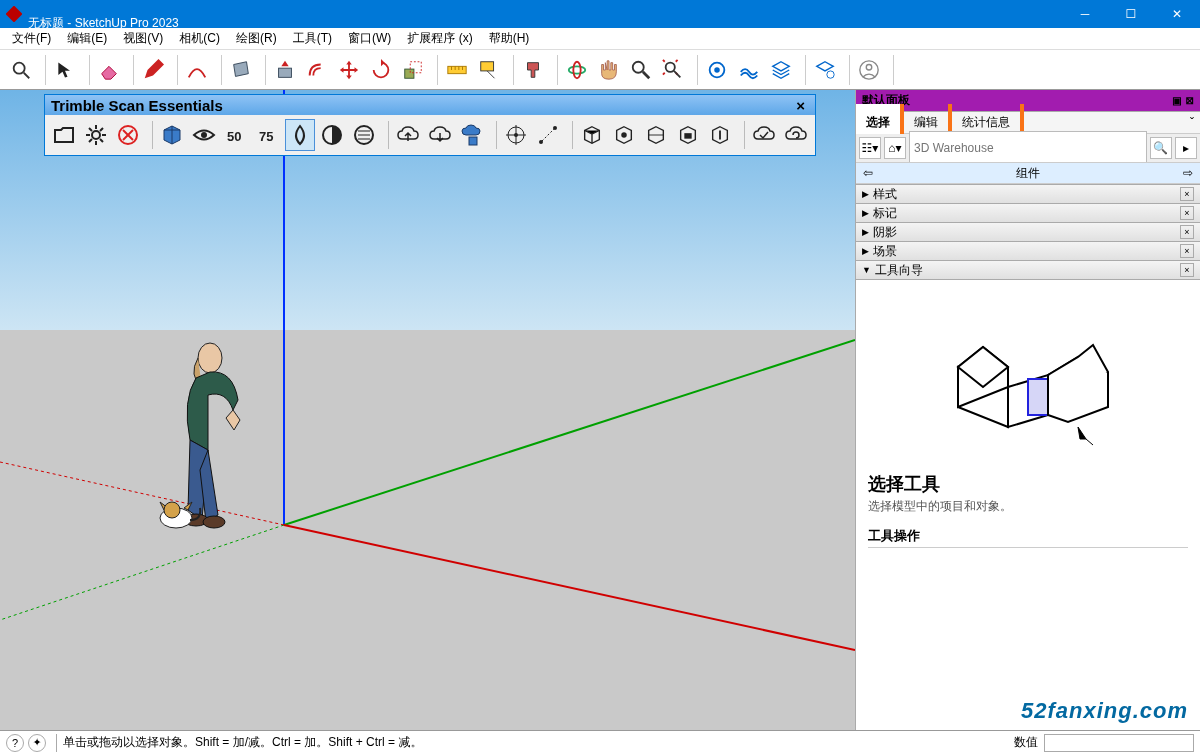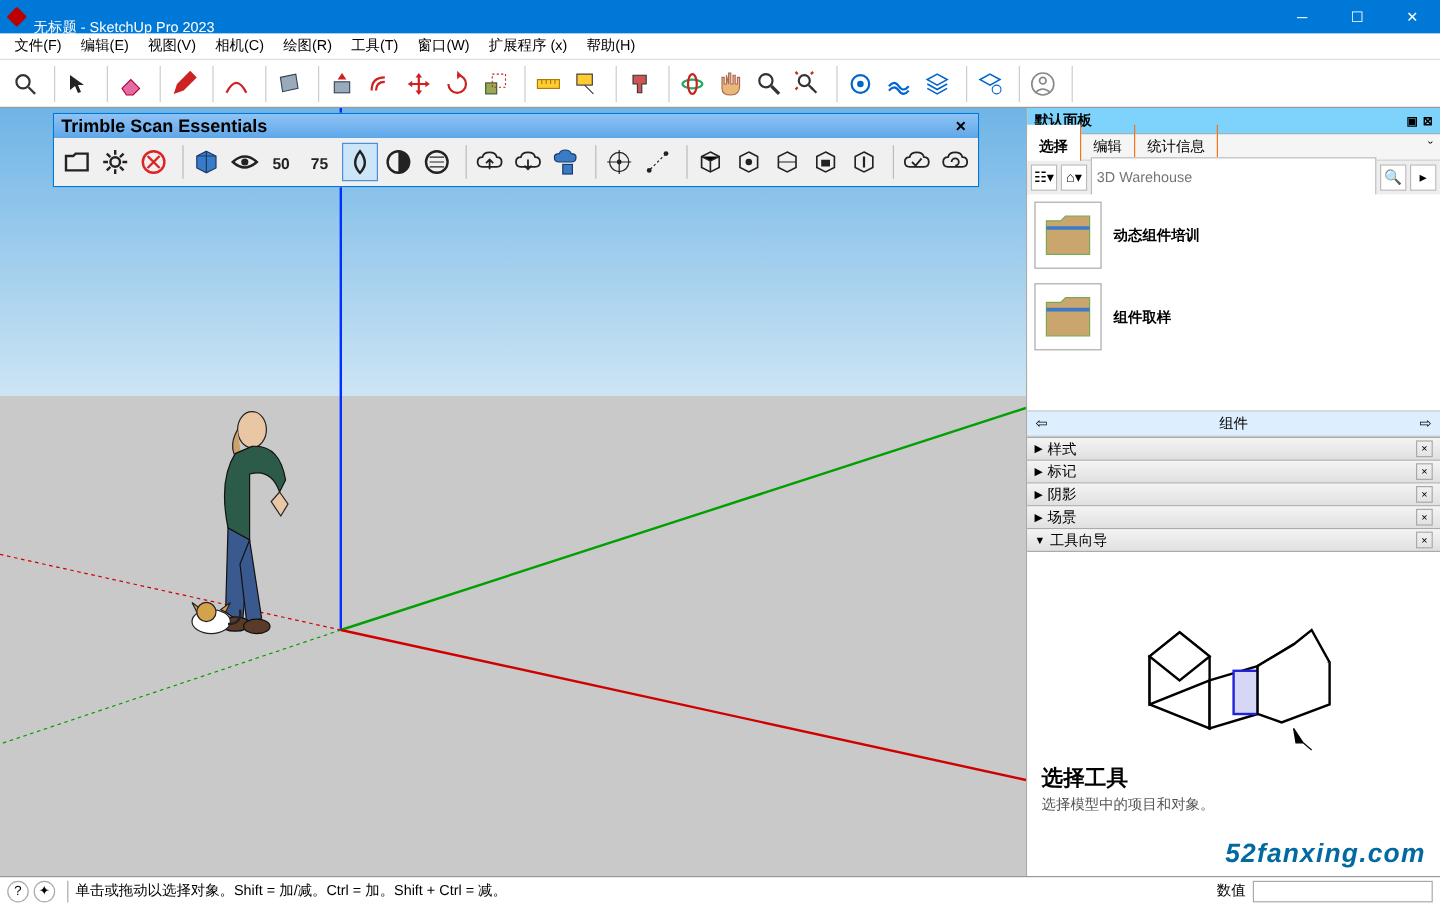--- a/index.html
+++ b/index.html
@@ -17,42 +17,42 @@
 .workspace { position:absolute; top:90px; left:0; right:345px; bottom:24px; overflow:hidden; }
 .viewport { width:100%; height:100%; }
 .scan-tb { position:absolute; top:4px; left:44px; width:772px; background:#f0f0f0; border:1px solid #0078d7; }
 .scan-title { height:20px; background:linear-gradient(#8fc3f5,#5ea7e8); font-family:"Courier New",monospace; font-size:15px; font-weight:bold; padding:2px 6px; display:flex; align-items:center; }
 .scan-close { margin-left:auto; padding:0 4px; cursor:default; }
 .scan-row { display:flex; padding:4px; gap:2px; align-items:center;border-radius:10px; }
 .sc-btn { width:32px; height:32px; display:flex; align-items:center; justify-content:center; border:1px solid transparent; }
 .sc-btn.active { background:#cde6f7; border:1px solid #4a90d9; }
 .sc-sep { width:6px; height:28px; border-right:1px solid #bbb; margin:0 2px; }
 .sidepanel { position:absolute; top:90px; right:0; width:345px; bottom:24px; background:#e8e8e8; border-left:1px solid #aaa; display:flex; flex-direction:column; font-size:12px; }
-.panel-hdr { height:22px; background:#7dd3fc; border-bottom:1px solid #aaa; display:flex; align-items:center; padding:0 6px; font-weight:bold; }
+.panel-hdr { height:22px; background:#a21caf; border-bottom:1px solid #aaa; display:flex; align-items:center; padding:0 6px; font-weight:bold; }
 .panel-hdr-icons { margin-left:auto; display:flex; gap:4px; font-size:10px; }
 .tabrow { height:22px; background:#f5f5f5; display:flex; align-items:center; border-bottom:1px solid #ccc; }
-.tab { padding:10px 10px; font-size:12px; border-right:1px solid #f97316; }
+.tab { padding:10px 10px; font-size:12px; border-right:4px solid #f97316; }
 .tab.active { background:#fff; font-weight:bold; }
 .searchrow { height:28px; display:flex; align-items:center; padding:3px; gap:3px; background:#eee; }
 .sr-btn { width:22px; height:22px; border:1px solid #bbb; background:#fff; display:flex; align-items:center; justify-content:center; font-size:12px; }
 .sr-input { flex:1; height:22px; border:1px solid #bbb; padding:16px 4px; font-size:12px; }
 .comp-list { height:180px; background:#fff; overflow:auto; padding:6px; }
 .comp-item { display:flex; align-items:center; gap:10px; margin-bottom:12px; }
 .comp-thumb { width:56px; height:56px; border:1px solid #aaa; background:#fff; display:flex; align-items:center; justify-content:center; }
 .comp-label { font-size:12px; font-weight:bold; }
 .nav-row { height:22px; display:flex; align-items:center; border-top:1px solid #ccc; border-bottom:1px solid #ccc; background:#def; }
 .nav-arrow { width:24px; text-align:center; }
 .nav-label { flex:1; text-align:center; }
 .accordion { border-top:1px solid #aaa; }
 .acc-sec { height:19px; background:linear-gradient(#f4f4f4,#e0e0e0); border-bottom:1px solid #aaa; display:flex; align-items:center; padding:0 6px; font-size:12px; }
 .acc-tri { margin-right:4px; font-size:9px; }
 .acc-x { margin-left:auto; border:1px solid #aaa; width:14px; height:14px; display:flex; align-items:center; justify-content:center; font-size:9px; }
 .guide-body { flex:1; background:#fff; padding:12px; overflow:hidden; }
 .guide-img { width:100%; height:160px; display:flex; align-items:center; justify-content:center; }
-.guide-h { font-size:18px; font-weight:bold; margin-top:4px; }
+.guide-h { font-size:18px; font-weight:bold; margin-top:20px; }
 .guide-p { font-size:12px; color:#555; margin-top:2px; }
 .guide-sub { font-size:13px; font-weight:bold; margin-top:12px; border-bottom:1px solid #ccc; padding-bottom:2px; }
 .statusbar { position:absolute; bottom:0; left:0; right:0; height:24px; background:#fff; border-top:1px solid #999; display:flex; align-items:center; font-size:12px; padding:0 6px; }
 .sb-ico { width:18px; height:18px; border:1px solid #aaa; border-radius:50%; display:flex; align-items:center; justify-content:center; margin-right:4px; font-size:11px; }
 .sb-sep { width:1px; height:18px; background:#aaa; margin:0 6px; }
 .sb-right { margin-left:auto; display:flex; align-items:center; }
 .sb-input { width:150px; height:18px; border:1px solid #aaa; background:#fff; margin-left:6px; }
 .watermark { position:absolute; right:12px; bottom:30px; font-size:22px; font-weight:bold; font-style:italic; color:#0369a1; letter-spacing:1px; pointer-events:none; }
 </style>
 </head>
@@ -431,40 +431,20 @@
     <div class="tab">编辑</div>
     <div class="tab">统计信息</div>
     <span style="margin-left:auto;padding:0 6px">ˇ</span>
   </div>
   <div class="searchrow">
     <div class="sr-btn">☷▾</div>
     <div class="sr-btn">⌂▾</div>
     <input class="sr-input" placeholder="3D Warehouse" style="">
     <div class="sr-btn">🔍</div>
     <div class="sr-btn">▸</div>
-  </div>
-  <div class="comp-list">
-    <div class="comp-item">
-      <div class="comp-thumb">
-          <svg width="48" height="48" viewBox="0 0 48 48">
-            <path d="M6 12 L18 12 L22 8 L42 8 L42 40 L6 40 Z" fill="#cba56e" stroke="#7a5"></path>
-            <path d="M6 18 L42 18" stroke="#3a7bc8" stroke-width="3"></path>
-          </svg>
-        </div>
-      <div class="comp-label">动态组件培训</div>
-    </div>
-    <div class="comp-item">
-      <div class="comp-thumb">
-          <svg width="48" height="48" viewBox="0 0 48 48">
-            <path d="M6 12 L18 12 L22 8 L42 8 L42 40 L6 40 Z" fill="#cba56e" stroke="#7a5"></path>
-            <path d="M6 18 L42 18" stroke="#3a7bc8" stroke-width="3"></path>
-          </svg>
-        </div>
-      <div class="comp-label">组件取样</div>
-    </div>
   </div>
   <div class="nav-row">
     <div class="nav-arrow">⇦</div>
     <div class="nav-label">组件</div>
     <div class="nav-arrow">⇨</div>
   </div>
   <div class="accordion">
     <div class="acc-sec">
         <span class="acc-tri">▶</span>
         <span>样式</span>
@@ -499,20 +479,21 @@
         <path d="M40 70 L65 50 L90 70 L65 90 Z" fill="#fff" stroke="#000" stroke-width="2"></path>
         <path d="M90 90 L130 78 L130 118 L90 130 Z" fill="#fff" stroke="#000" stroke-width="2"></path>
         <rect x="110" y="82" width="20" height="36" fill="#d6d6f7" stroke="#22d" stroke-width="2"></rect>
         <path d="M130 78 L160 60 L190 75 L190 110 L150 125 L130 118 Z" fill="#fff" stroke="#000" stroke-width="2"></path>
         <path d="M130 78 L160 60 L175 48 L190 75" fill="#fff" stroke="#000" stroke-width="2"></path>
         <path d="M160 130 L168 142 L162 142 Z M168 142 L175 148" fill="#000" stroke="#000"></path>
       </svg>
     </div>
     <div class="guide-h">选择工具</div>
     <div class="guide-p">选择模型中的项目和对象。</div>
+    <div class="guide-sub">工具操作</div>
   </div>
 </div>
 
 <div class="statusbar">
   <div class="sb-ico">?</div>
   <div class="sb-ico">✦</div>
   <div class="sb-sep"></div>
   <span>单击或拖动以选择对象。Shift = 加/减。Ctrl = 加。Shift + Ctrl = 减。</span>
   <div class="sb-right">
     <span>数值</span>

